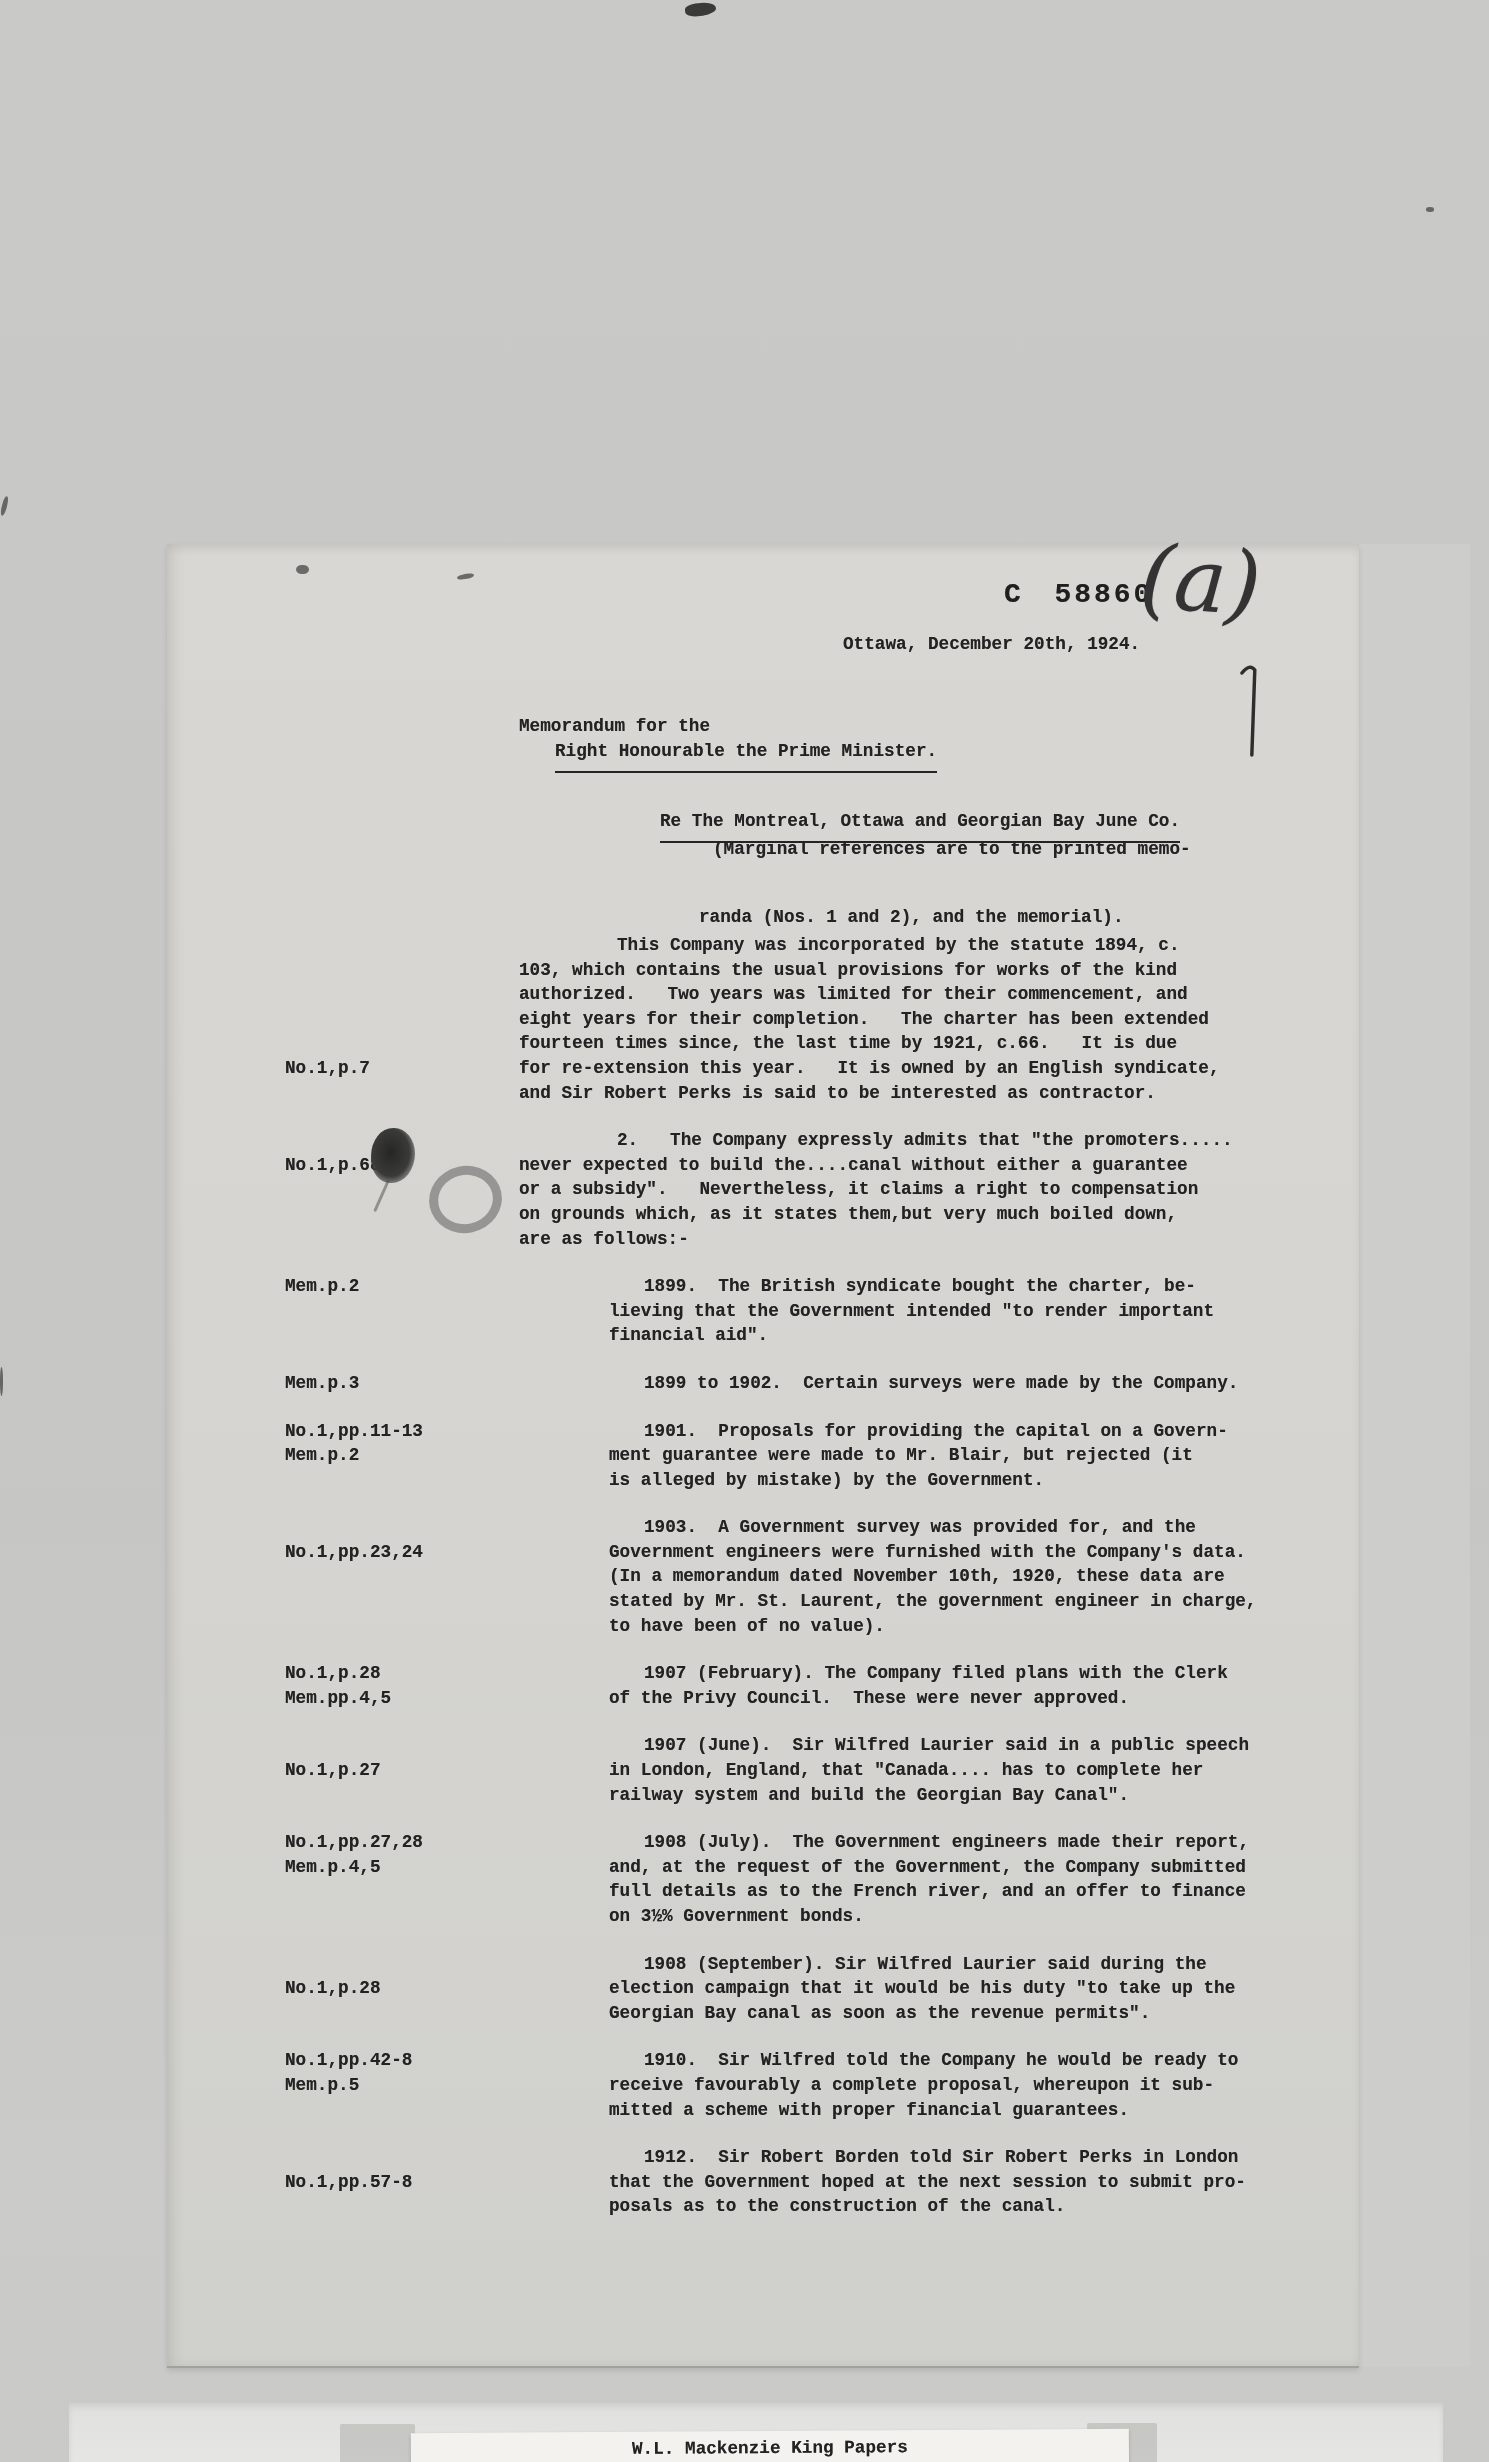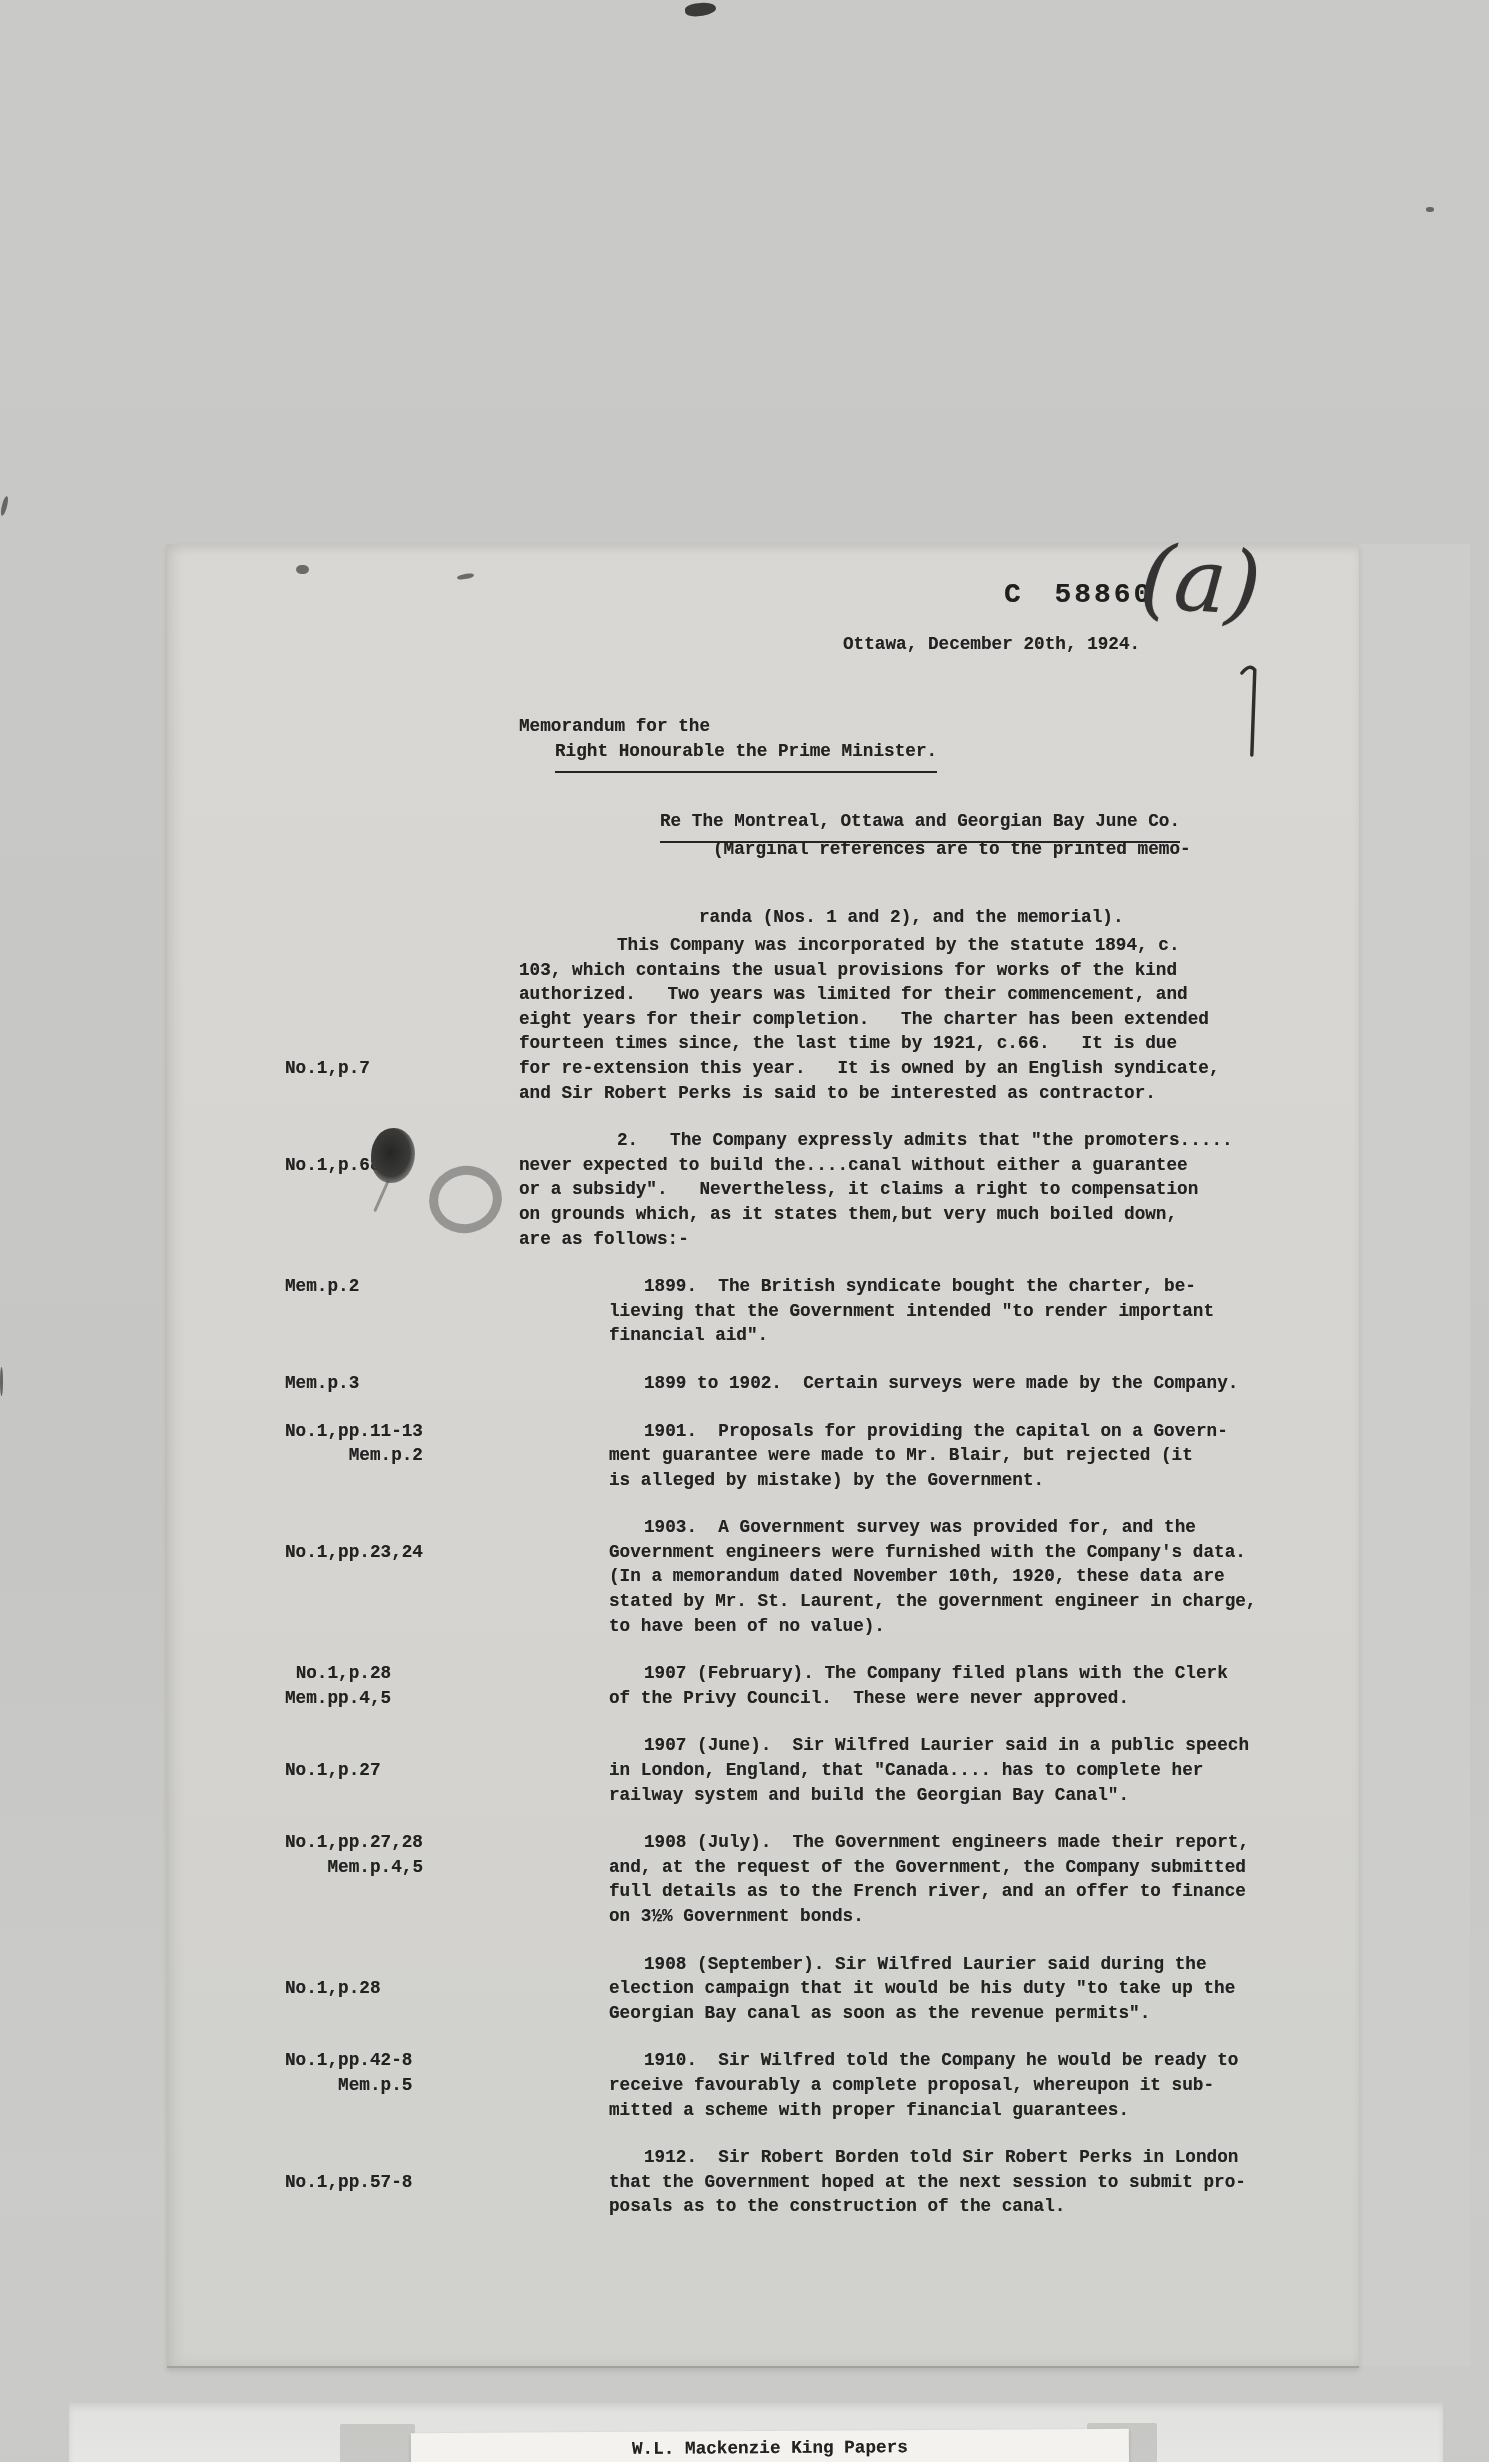--- a/index.html
+++ b/index.html
@@ -28,21 +28,21 @@
   }
   .heading1{position:absolute; left:352px; top:170px;}
   .heading2{position:absolute; left:388px; top:195px;}
   .subject{position:absolute; left:493px; top:265px;}
   .subject-note1{position:absolute; left:546px; top:293px;}
   .subject-note2{position:absolute; left:532px; top:317px;margin-top:44px;}
   
   .entries{position:absolute; left:0; top:389px; width:1192px;}
   .entry{position:relative; margin-bottom:23px;}
   .margin-refs{position:absolute; left:118px;}
-  .margin-refs div{white-space:pre;text-align:right;}
+  .margin-refs div{white-space:pre;}
   .entry .body-lines{padding-left:352px;}
   .entry.dated .body-lines{padding-left:442px;}
   .entry.para .line.first{text-indent:98px;}
   .entry.dated .line.first{text-indent:35px;}
   
   .ink-blot{position:absolute; left:204px; top:584px; width:44px; height:55px; border-radius:52% 48% 55% 45%;
     background:radial-gradient(ellipse at 45% 45%, #262626 0%, #3a3a38 55%, rgba(70,70,68,.25) 85%, transparent 100%);}
   .ink-blot::after{content:""; position:absolute; left:8.9px; top:51px; width:3.4px; height:34px; background:rgba(60,60,58,.45); transform:rotate(24deg); border-radius:2px;}
   .ring-stain{position:absolute; left:262px; top:622px; width:55px; height:49px; border:9.8px solid rgba(72,72,70,.45); border-radius:50%; transform:rotate(-12deg);}
   .speck{position:absolute; background:rgba(60,60,58,.7); border-radius:45%;}

